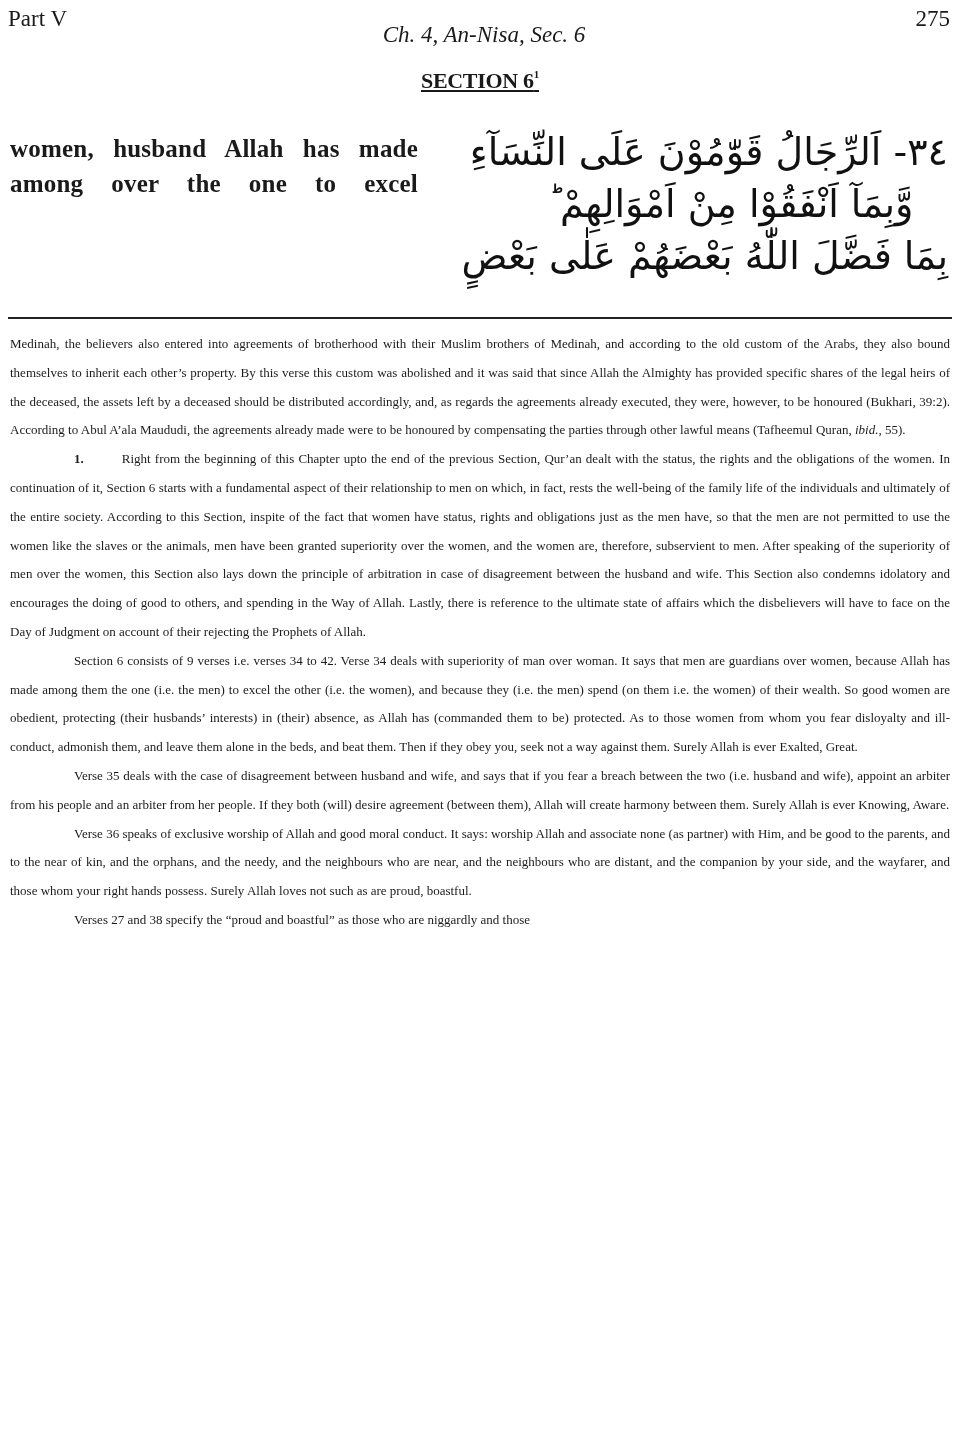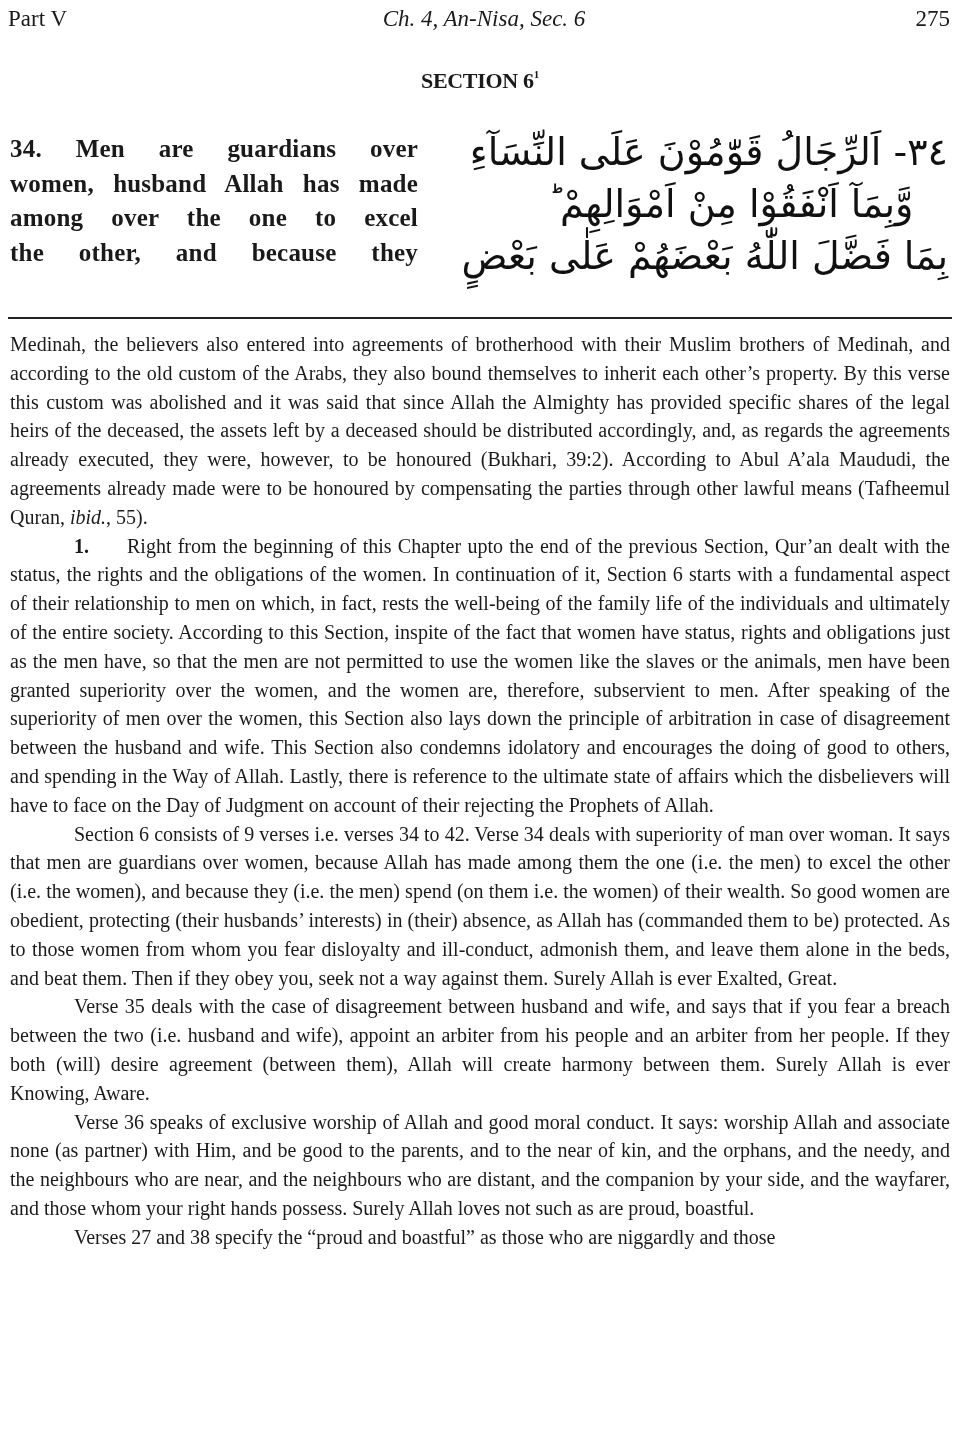--- a/index.html
+++ b/index.html
@@ -34,38 +34,39 @@
       position: absolute;
       left: 0;
       top: 0;
     }
     .running-head .chapter {
       position: absolute;
       left: 0;
       right: 0;
       text-align: center;
       font-style: italic;
-      top: 0;
+      top: 16px;
       padding-left: 10px;
     }
     .running-head .page-num {
       position: absolute;
       right: 0;
       top: 0;
     }
     .section-heading {
       position: absolute;
       top: 66px;
       left: 0;
       right: 0;
       text-align: center;
       font-weight: bold;
       font-size: 22px;
       line-height: 30px;
       letter-spacing: -0.3px;
+      text-decoration: underline;
     }
     .section-heading sup {
       font-size: 11px;
       vertical-align: super;
       line-height: 0;
       position: relative;
       top: -2px;
     }
     .verse-block {
       position: absolute;
@@ -110,21 +111,21 @@
       left: 8px;
       width: 944px;
       height: 2px;
       background: #222;
     }
     .commentary {
       position: absolute;
       top: 330px;
       left: 10px;
       width: 940px;
-      font-size: 20px;
+      font-size: 13px;
       line-height: 28.8px;
       text-align: justify;
       color: #1b1b1b;
     }
     .commentary p {
       margin: 0;
       text-align: justify;
     }
     .commentary p.indent {
       text-indent: 64px;
@@ -146,24 +147,22 @@
     <span class="part">Part V</span>
     <span class="chapter">Ch. 4, An-Nisa, Sec. 6</span>
     <span class="page-num">275</span>
   </div>
 
   <div class="section-heading">
     <span>SECTION 6</span><sup>1</sup>
   </div>
 
   <div class="verse-block">
-    <span class="line">34. Men are guardians over</span>
     <span class="line">women, husband Allah has made</span>
     <span class="line">among over the one to excel</span>
-    <span class="line">the other, and because they</span>
   </div>
 
   <div class="arabic-block">
     <span class="line">٣٤- اَلرِّجَالُ قَوّٰمُوْنَ عَلَى النِّسَآءِ</span>
     <span class="line">وَّبِمَآ اَنْفَقُوْا مِنْ اَمْوَالِهِمْ ؕ</span>
     <span class="line">بِمَا فَضَّلَ اللّٰهُ بَعْضَهُمْ عَلٰى بَعْضٍ</span>
   </div>
 
   <div class="divider"></div>
 

